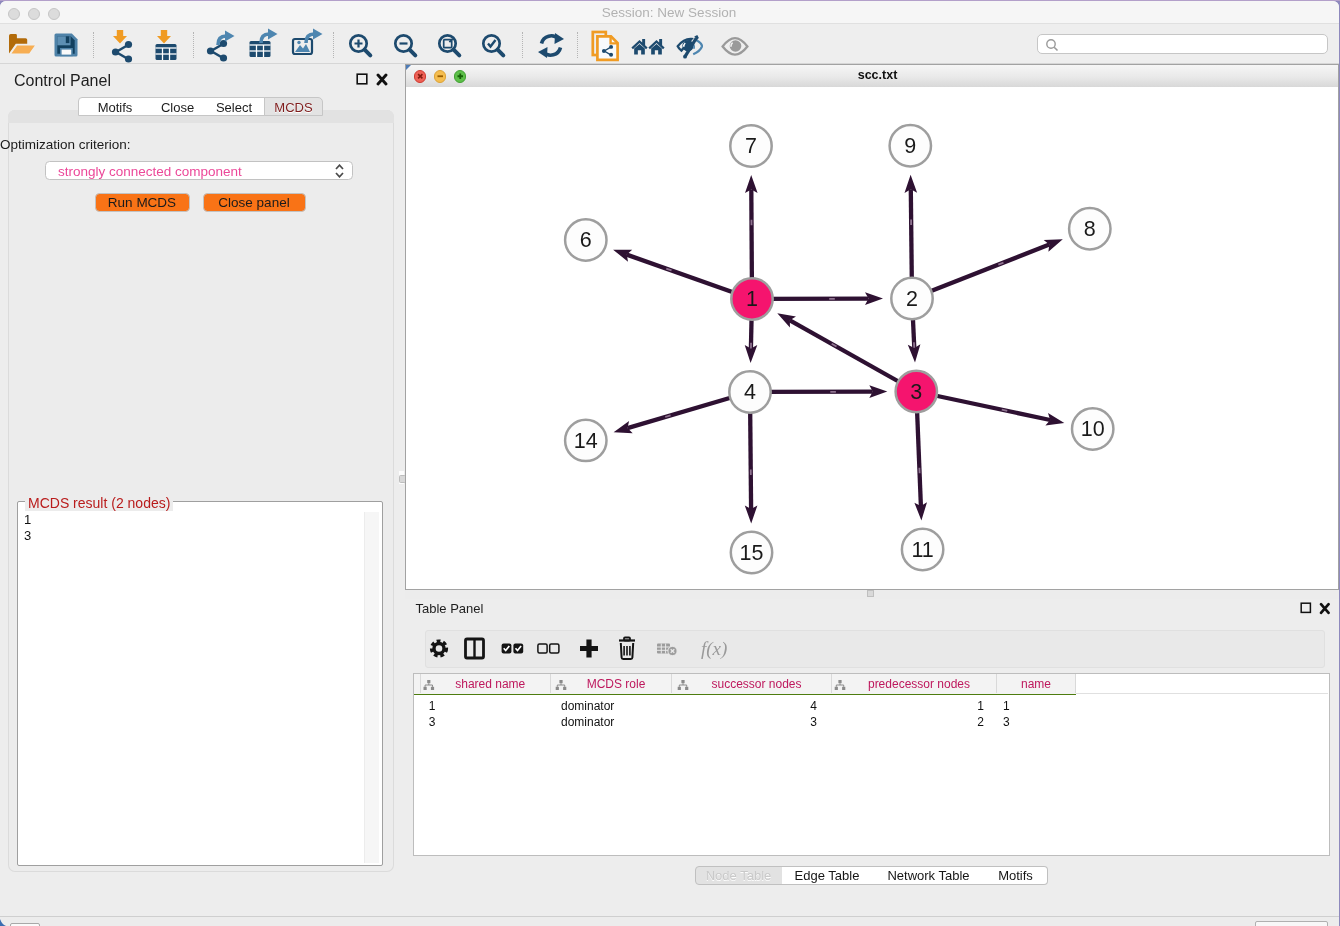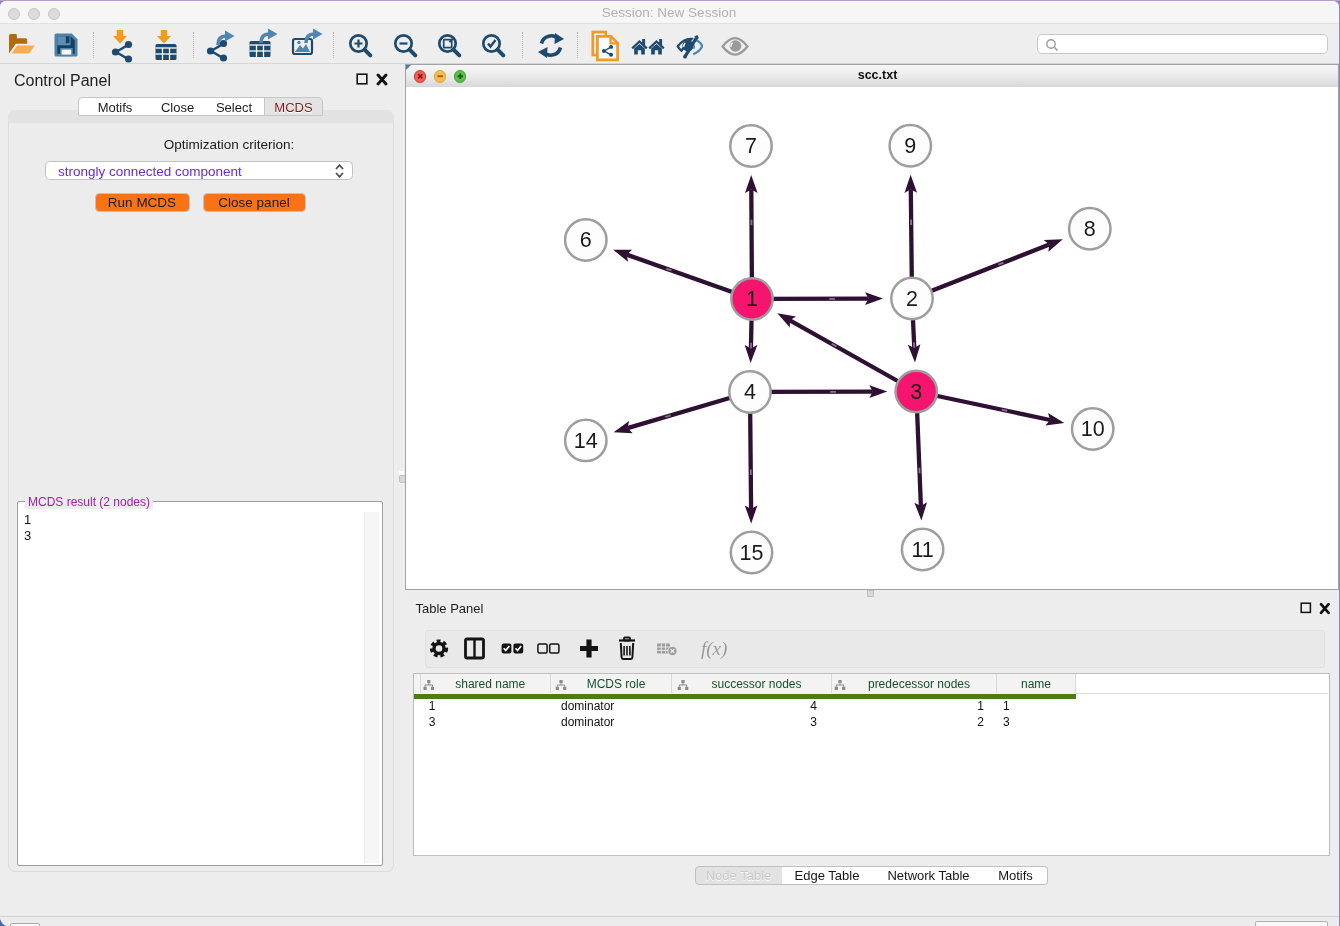--- a/index.html
+++ b/index.html
@@ -22,30 +22,30 @@
 
 #cpanel{position:absolute;left:0;top:64px;width:402px;height:829px;background:#ededed;}
 #cphead{position:absolute;left:14px;top:8px;font-size:16px;color:#1e1e1e;}
 .tabrow{position:absolute;top:32.5px;height:20px;font-size:13px;z-index:2;}
 .tab{position:absolute;top:0;height:19px;line-height:19px;text-align:center;background:#fff;
   border:1px solid #c6c6c6;box-sizing:border-box;color:#1c1c1c;}
 #pane{position:absolute;left:8px;top:46px;width:386px;height:762px;background:#ececec;
   border-radius:7px;box-shadow:0 0 0 1px rgba(0,0,0,0.07) inset;}
 #paneband{position:absolute;left:0px;top:0px;width:386px;height:13px;background:#e2e2e2;
   border-radius:7px 7px 0 0;}
-#optlabel{position:absolute;left:0;top:73px;width:402px;text-align:center;font-size:13.5px;color:#1b1b1b;margin-left:28px;}
+#optlabel{position:absolute;left:0;top:73px;width:402px;text-align:left;font-size:13.5px;color:#1b1b1b;}
 #selbox{position:absolute;left:45px;top:96.5px;width:308px;height:19px;background:#fff;
   border:1px solid #c2c2c2;border-radius:4.5px;box-sizing:border-box;}
-#selbox span{position:absolute;left:12px;top:2px;font-size:13.5px;color:#6d28d9;}
+#selbox span{position:absolute;left:12px;top:2px;font-size:13.5px;color:#ec4899;}
 .btn{position:absolute;top:128.5px;height:19px;background:#f97316;border:1px solid #c2c2c2;
   border-radius:4.5px;box-sizing:border-box;text-align:center;font-size:13.5px;color:#1b1b1b;
   line-height:17px;}
 #fieldset{position:absolute;left:17px;top:437px;width:366px;height:365px;background:#fff;
   border:1px solid #9f9f9f;border-radius:2px;box-sizing:border-box;}
-#legend{position:absolute;left:25px;top:430.5px;font-size:12px;color:#a21caf;background:#ececec;
+#legend{position:absolute;left:25px;top:430.5px;font-size:14px;color:#b91c1c;background:#ececec;
   padding:0 3px;z-index:3;}
 #vsb{position:absolute;right:3.5px;top:10px;width:14px;bottom:2px;background:#f6f6f6;
   border-left:1px solid #ececec;}
 #mcdstext{position:absolute;left:6px;top:9.5px;font-size:13px;color:#111;line-height:16px;}
 
 #netframe{position:absolute;left:404.5px;top:64px;width:934px;height:525.5px;background:#fff;
   border:1px solid #a2a2a2;box-sizing:border-box;}
 #nettitle{position:absolute;left:0;top:0;width:932px;height:21.5px;
   background:linear-gradient(#f6f6f6,#e9e9e9 55%,#d8d8d8);border-bottom:1px solid #ababab;}
 #nettitle .t{position:absolute;left:6px;top:3px;width:100%;text-align:center;font-size:12.5px;
@@ -55,21 +55,21 @@
 #canvas{position:absolute;left:0;top:22px;width:932px;height:502px;background:#fff;overflow:hidden;}
 #hsplit{position:absolute;left:404.5px;top:589.5px;width:934px;height:9px;background:#ececec;}
 
 #tpanel{position:absolute;left:404.5px;top:598.5px;width:934px;height:294.5px;background:#ededed;}
 #tphead{position:absolute;left:11px;top:2px;font-size:13px;color:#1e1e1e;}
 #ttoolbar{position:absolute;left:20px;top:31px;width:898px;height:36px;background:#e9e9e9;
   border:1px solid #e0e0e0;border-radius:3px;}
 #tablebox{position:absolute;left:8.5px;top:74.5px;width:916.5px;height:183px;background:#fff;
   border:1px solid #bdbdbd;box-sizing:border-box;}
 #thead{position:absolute;left:0;top:0;width:662px;height:20px;background:#f3f3f3;
-  border-bottom:5px solid #4d7c0f;font-size:12px;color:#14532d;}
+  border-bottom:1px solid #4d7c0f;font-size:12px;color:#be185d;}
 .th{position:absolute;top:0;height:19px;line-height:20px;text-align:center;border-right:1px solid #d9d9d9;box-sizing:border-box;}
 .td{position:absolute;font-size:12px;color:#111;height:16px;line-height:16px;}
 .btab{position:absolute;top:267px;height:19.5px;background:#fff;border:1px solid #c0c0c0;
   box-sizing:border-box;text-align:center;font-size:13px;color:#161616;line-height:18px;}
 
 #statusbar{position:absolute;left:0;top:893.2px;width:1338.5px;height:32.8px;background:#ececec;
   border-top:1px solid #cfcfcf;box-sizing:border-box;margin-top:23px;}
 #listbtn{position:absolute;left:10px;top:5.5px;width:27.5px;height:20px;background:#fafafa;
   border:1px solid #a8a8a8;border-radius:2px;}
 #membtn{position:absolute;right:11px;top:4px;width:73px;height:23px;background:#f8f8f8;

